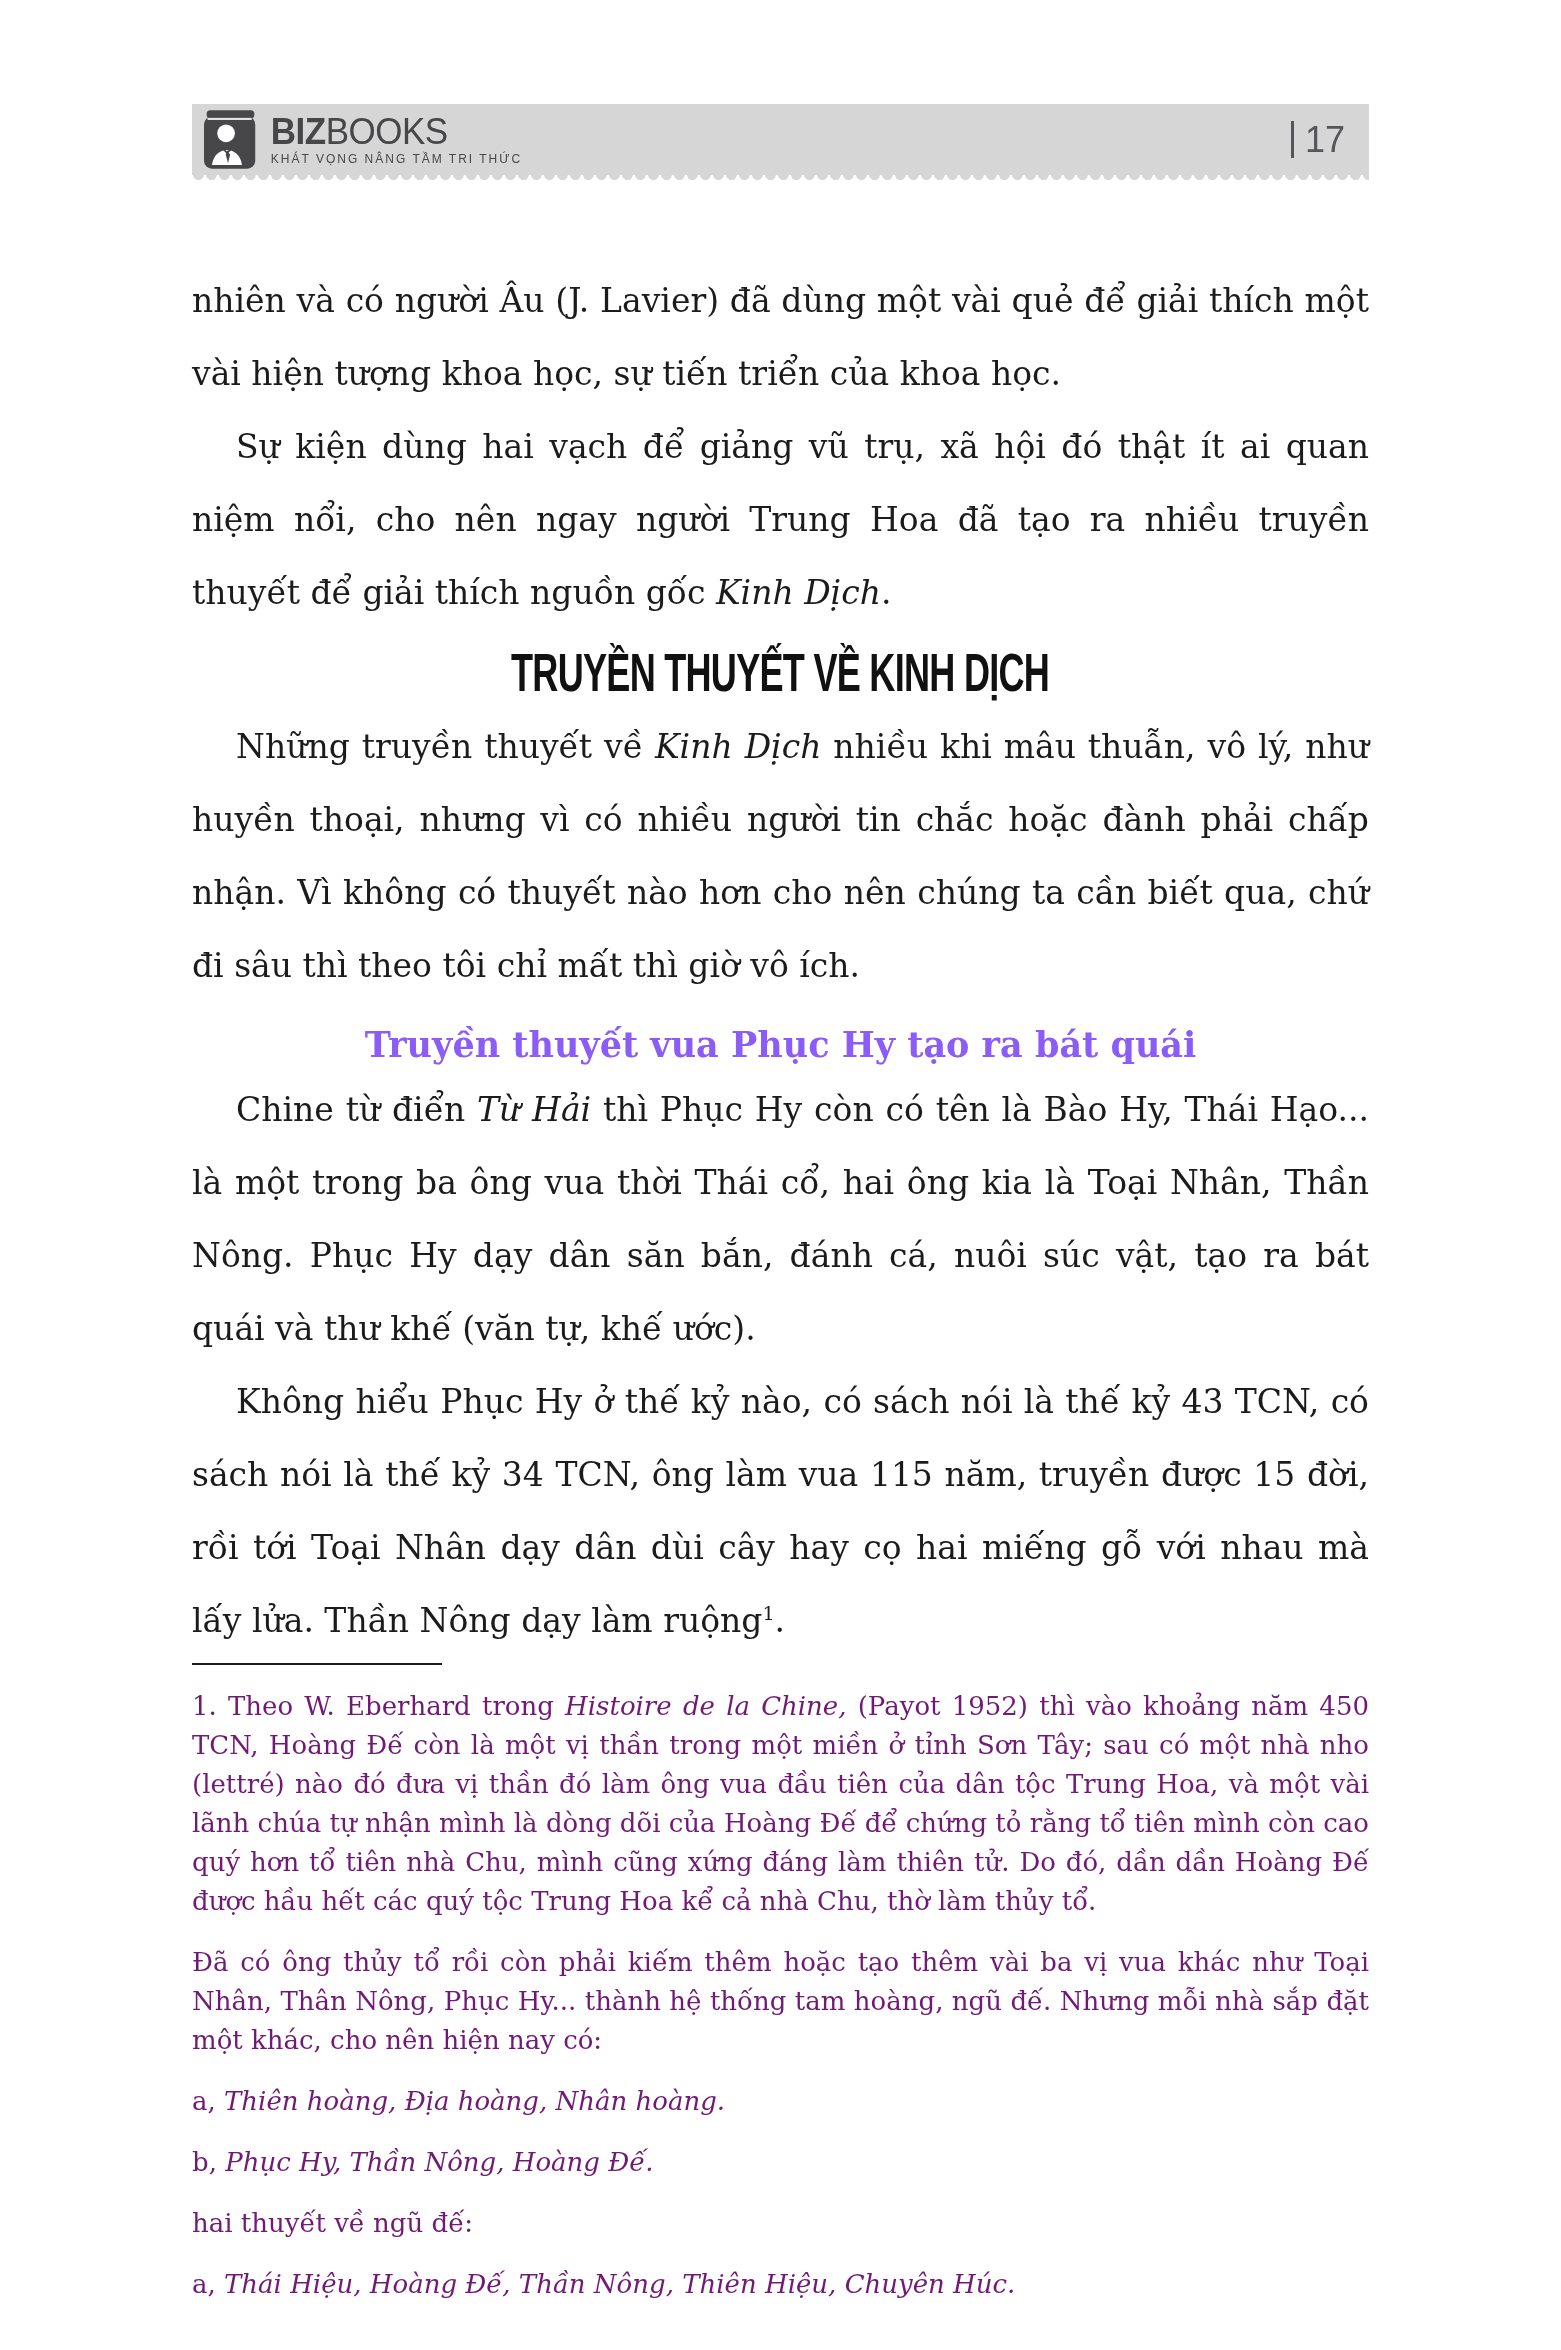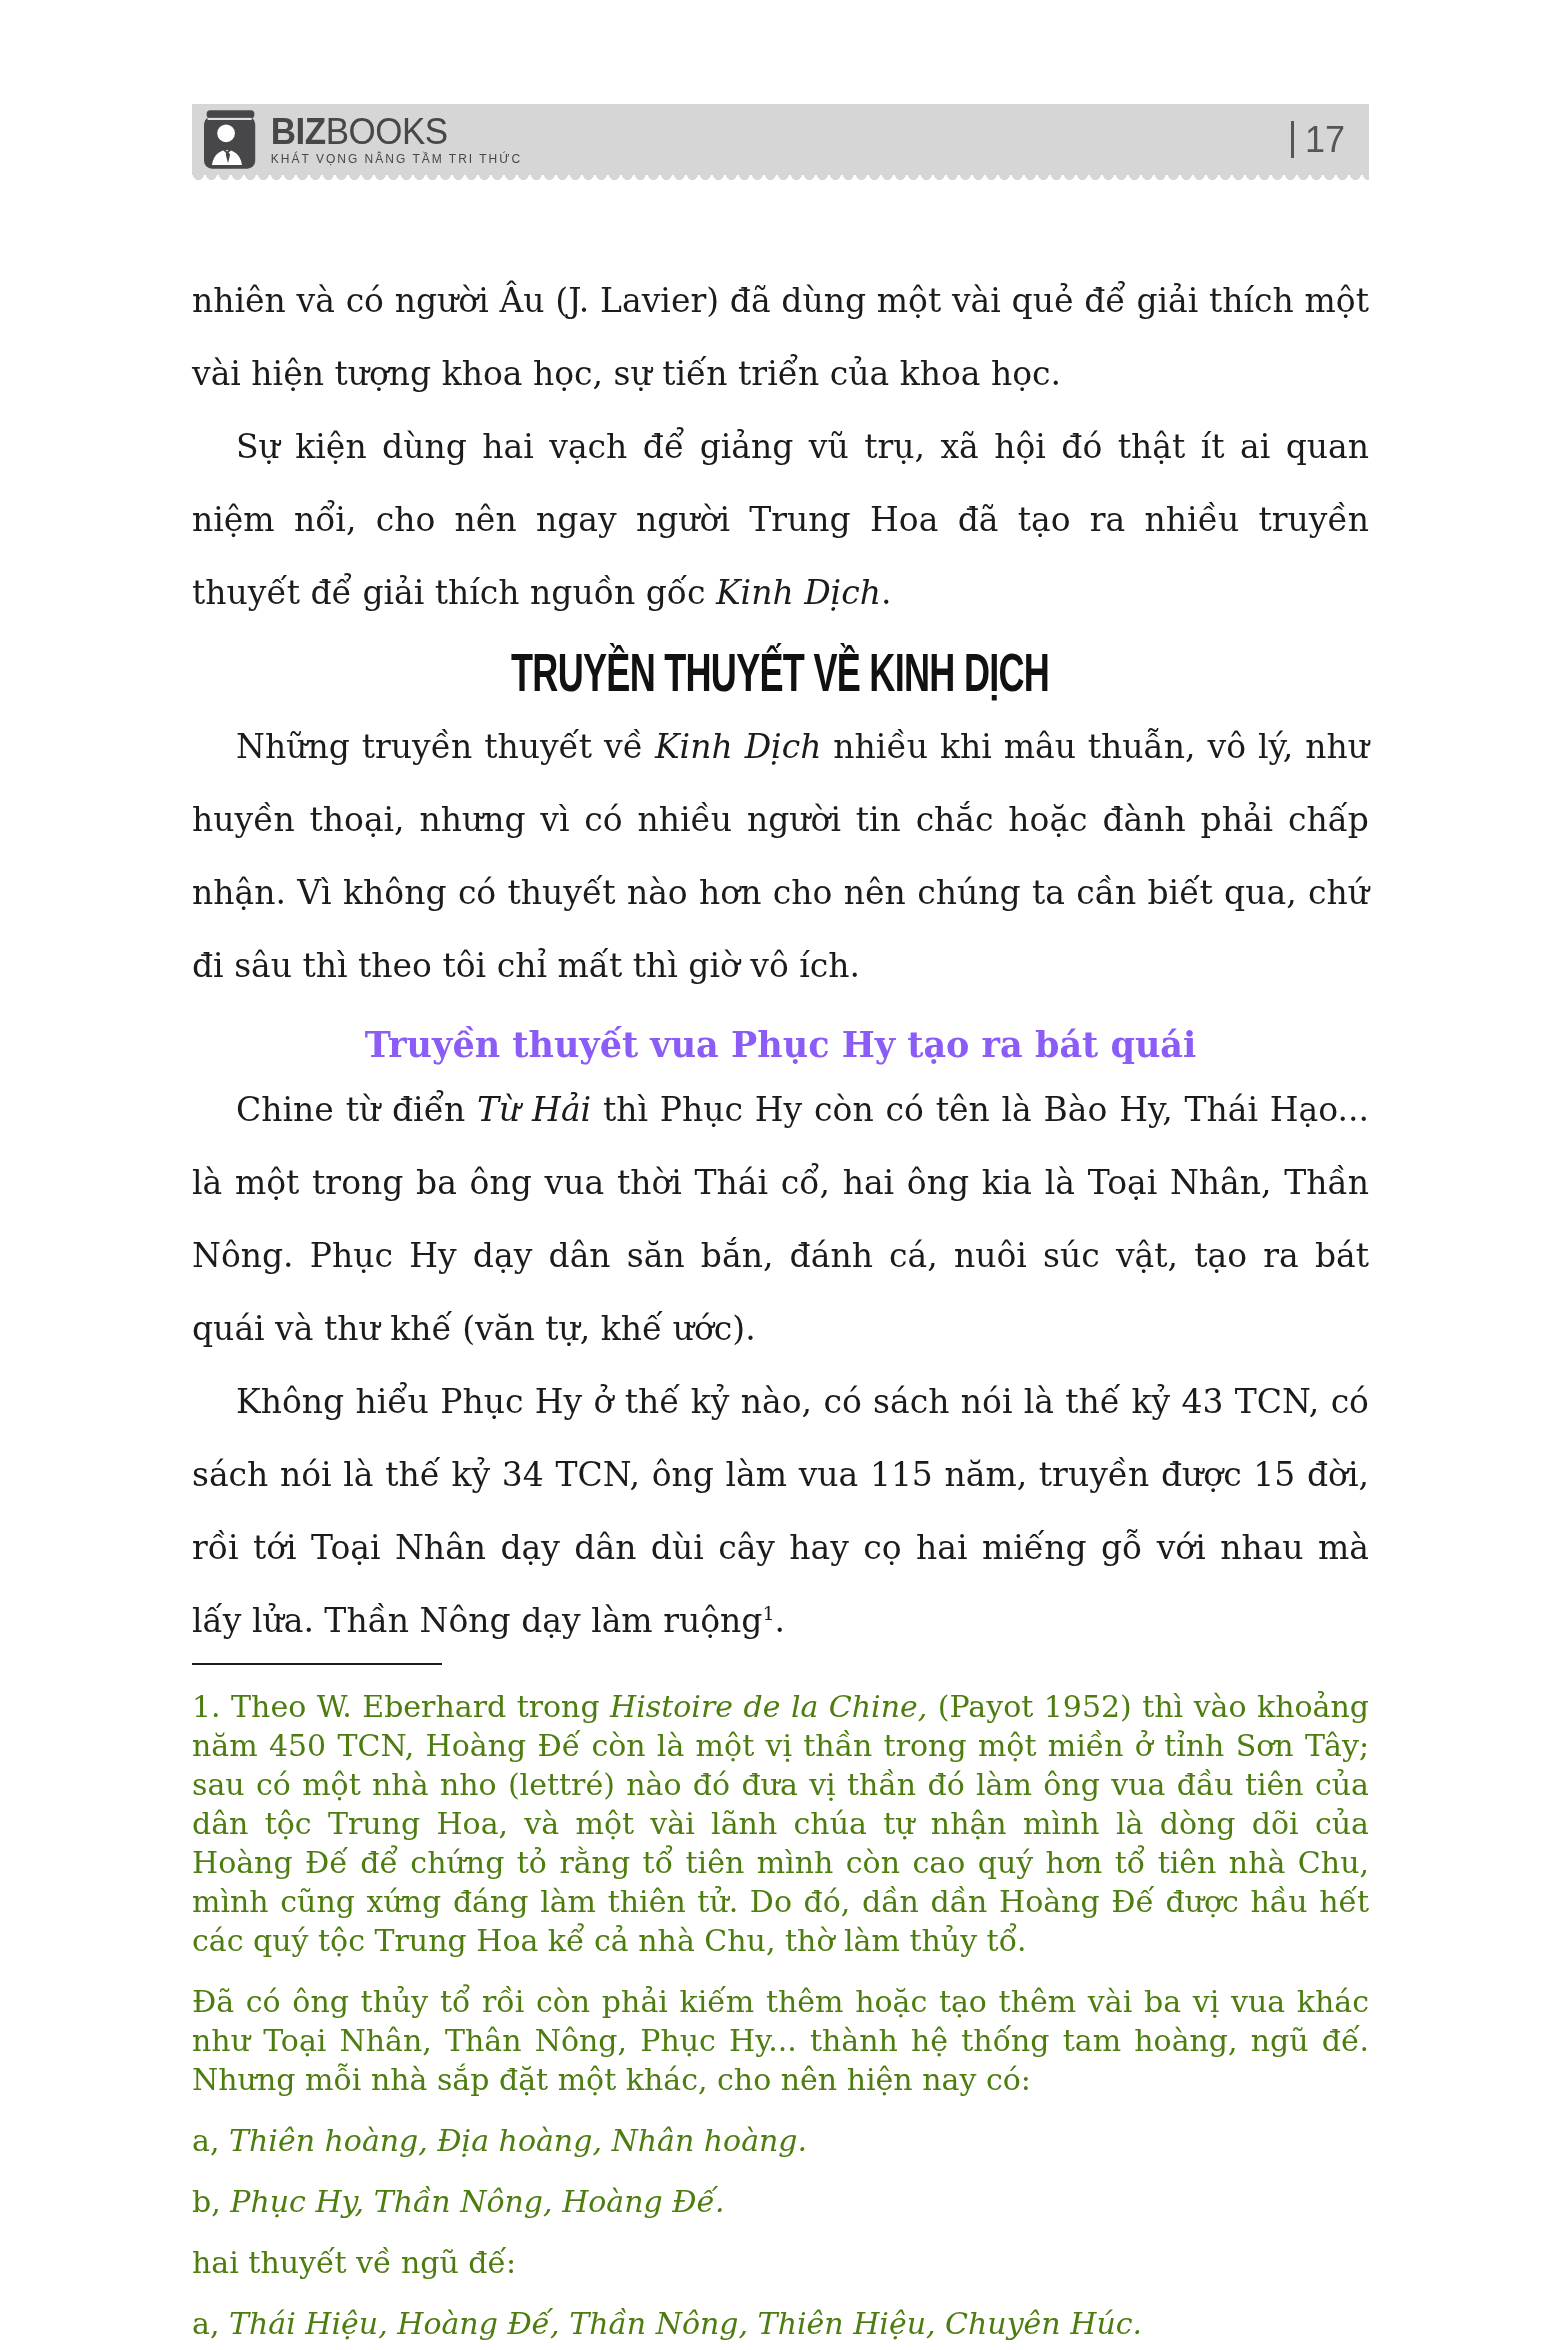--- a/index.html
+++ b/index.html
@@ -79,22 +79,22 @@
     color:#8b5cf6;
   }
 
   
   .footnote-rule {
     width:250px; height:0;
     border-top:2.8px solid #1b1b1b;
     margin:5.5px 0 13px 0;
   }
   .footnote p {
-    font-size:30px; line-height:39px;
-    text-align:justify; color:#4d7c0f;margin-top:22px;
+    font-size:26px; line-height:39px;
+    text-align:justify; color:#701a75;margin-top:22px;
   }
 </style>
 </head>
 <body>
 
 <div class="page">
 
   <div class="header">
     <div class="logo">
       <svg class="logo-icon" viewBox="0 0 60 66" aria-hidden="true">

